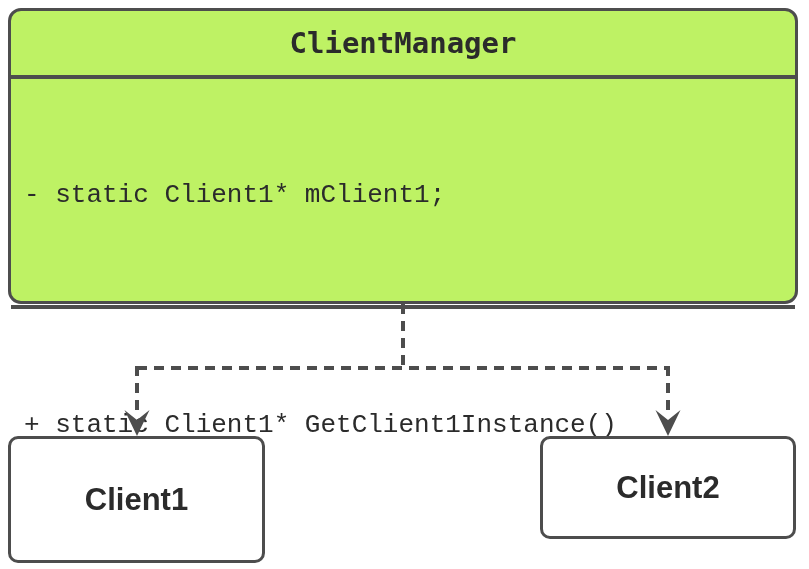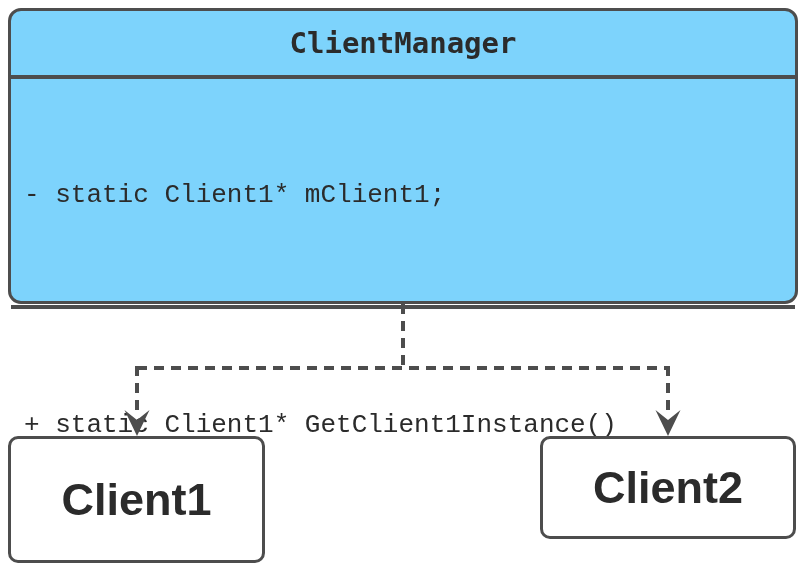--- a/index.html
+++ b/index.html
@@ -19,21 +19,21 @@
   
   .class-box {
     position: absolute;
     left: 8px;
     top: 8px;
     width: 790px;
     height: 296px;
     box-sizing: border-box;
     border: 3px solid #4d4d4d;
     border-radius: 13px;
-    background: #7dd3fc;
+    background: #bef264;
     display: flex;
     flex-direction: column;
   }
   .class-title {
     height: 64px;
     flex: 0 0 64px;
     display: flex;
     align-items: center;
     justify-content: center;
     font-family: "DejaVu Sans Mono", monospace;
@@ -79,21 +79,21 @@
     position: absolute;
     box-sizing: border-box;
     border: 3px solid #4d4d4d;
     border-radius: 10px;
     background: #ffffff;
     display: flex;
     align-items: center;
     justify-content: center;
     font-family: "Liberation Sans", sans-serif;
     font-weight: bold;
-    font-size: 45px;
+    font-size: 31px;
     color: #2b2b2b;
   }
   .node-client1 {
     left: 8px;
     top: 436px;
     width: 257px;
     height: 127px;
   }
   .node-client2 {
     left: 540px;

